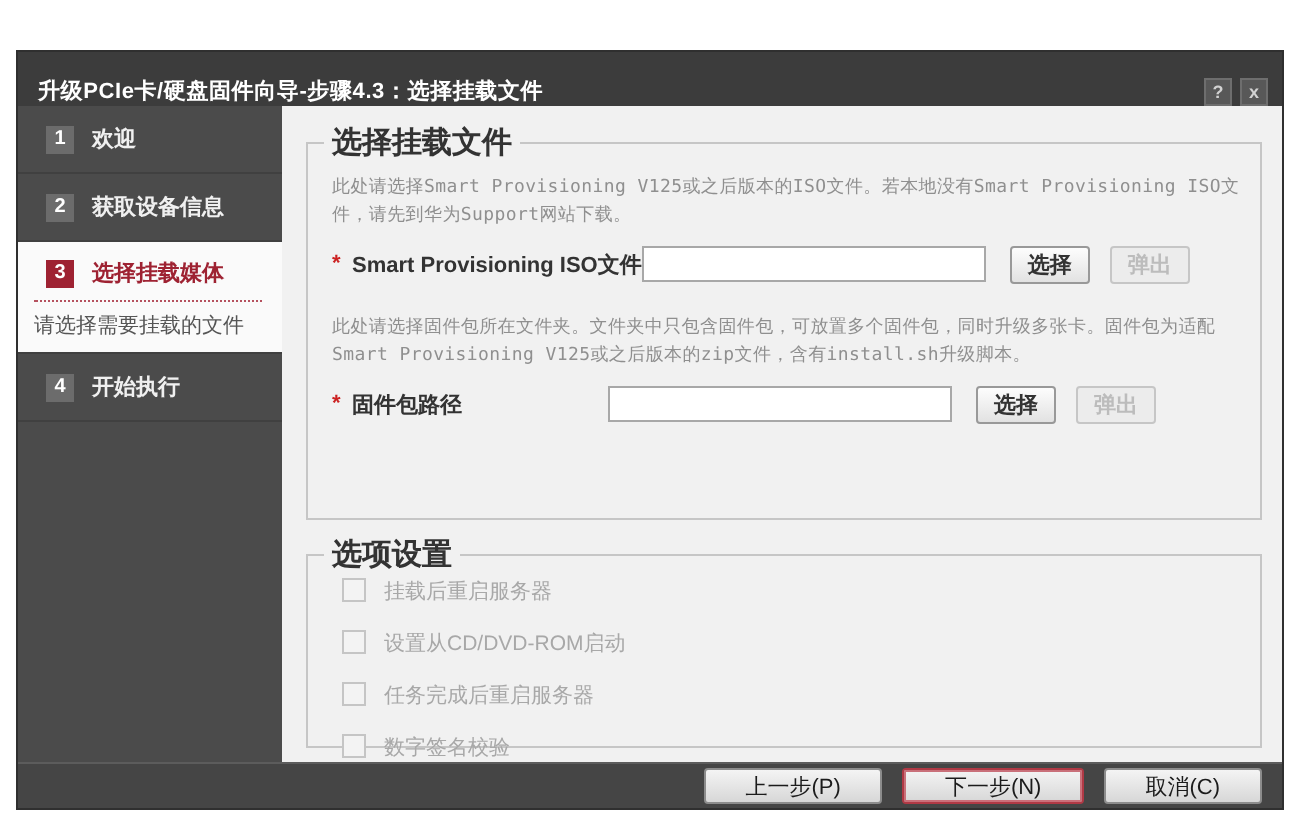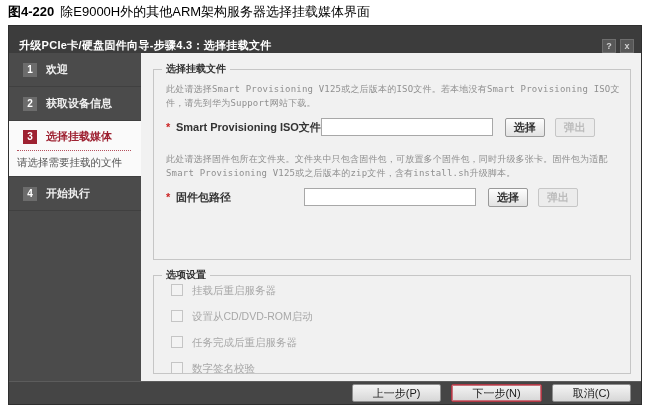--- a/index.html
+++ b/index.html
@@ -30,21 +30,21 @@
   .step-active .active-row { display:flex; align-items:center; }
   .step-active .stepnum { background:#9e2232; }
   .step-active .steplabel { color:#9e2232;text-align:right; }
   .dotted-div { border-bottom:1px dotted #b5515e; margin:6px 2px 5px -6px; height:1px; }
   .step-sub { color:#555; font-size:10.5px; margin-left:-6px; white-space:nowrap; }
 
   .content { flex:1; background:#f1f1f1; padding:9px 10px 0 12px; min-width:0; }
   fieldset { border:1px solid #c6c6c6; padding:2px 10px 8px; background:transparent; }
   fieldset.mount { height:198px; margin-bottom:8px; }
   fieldset.options { height:106px; }
-  legend { font-size:10px; font-weight:bold; color:#333; padding:0 4px; margin-left:-2px;font-family:Liberation Serif, serif; }
+  legend { font-size:15px; font-weight:bold; color:#333; padding:0 4px; margin-left:-2px;font-family:Liberation Serif, serif; }
 
   .desc { font-family:"DejaVu Sans Mono","Liberation Mono",monospace; font-size:9px; color:#8f8f8f;
           line-height:1.6; margin:4px 0 7px 2px; letter-spacing:.2px; }
   .desc2 { margin-top:15px; }
   .formrow { display:flex; align-items:center; margin:2px 0 6px 2px; }
   .req { color:#cc2222; font-weight:bold; font-size:11px; width:10px; flex:0 0 10px; }
   .flabel { font-size:11px; font-weight:bold; color:#333; flex:0 0 128px; white-space:nowrap; }
   .forminput { width:172px; height:18px; border:1px solid #a8a8a8; background:#fff; font-size:10px;
                padding:0 3px; margin-right:12px; }
   .btn { height:19px; min-width:40px; font-size:11px; font-weight:bold; color:#333;
@@ -61,23 +61,20 @@
   .fbtn { height:18px; min-width:66px; font-size:11px; color:#1b1b1b;
           background:linear-gradient(#f4f4f4,#d7d7d7); border:1px solid #8c8c8c; border-radius:2px;
           margin-left:10px; padding:0 20px; cursor:pointer; }
   .fbtn.focused { border:1px solid #b03945; box-shadow:inset 0 0 0 1px #c9707a; }
 </style>
 </head>
 <body>
 
 <div class="page">
 
-  <div class="caption">
-    <span class="cap-label">图4-220</span><span>除E9000H外的其他ARM架构服务器选择挂载媒体界面</span>
-  </div>
 
   <div class="dialog">
 
     <div class="titlebar">
       <span class="title">升级PCIe卡/硬盘固件向导-步骤4.3：选择挂载文件</span>
       <span class="tb-btn">?</span>
       <span class="tb-btn">x</span>
     </div>
 
     <div class="bodyrow">

